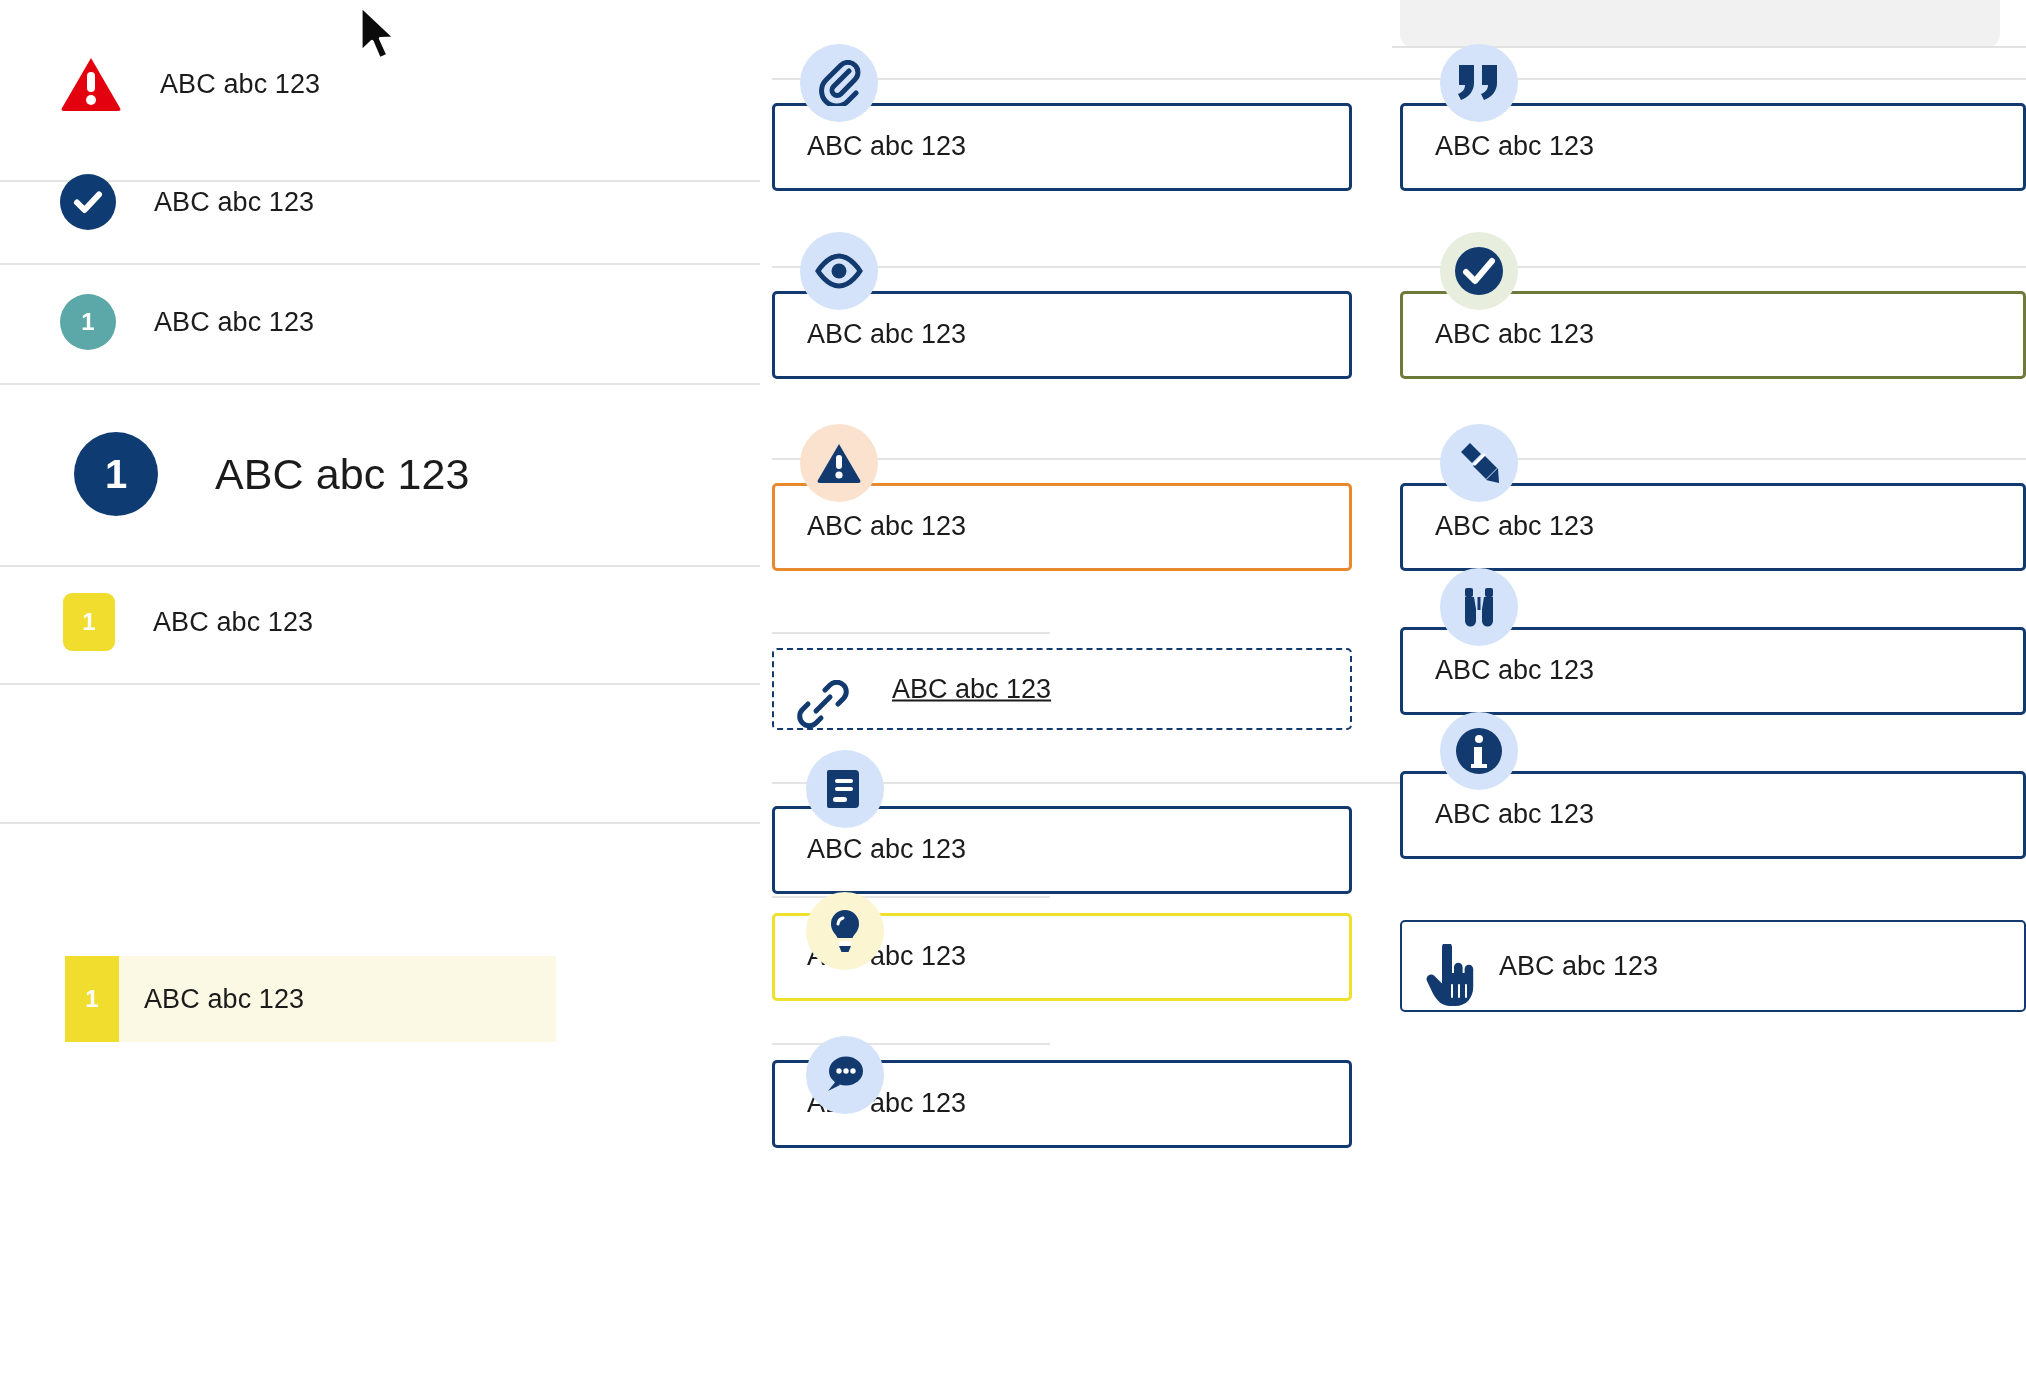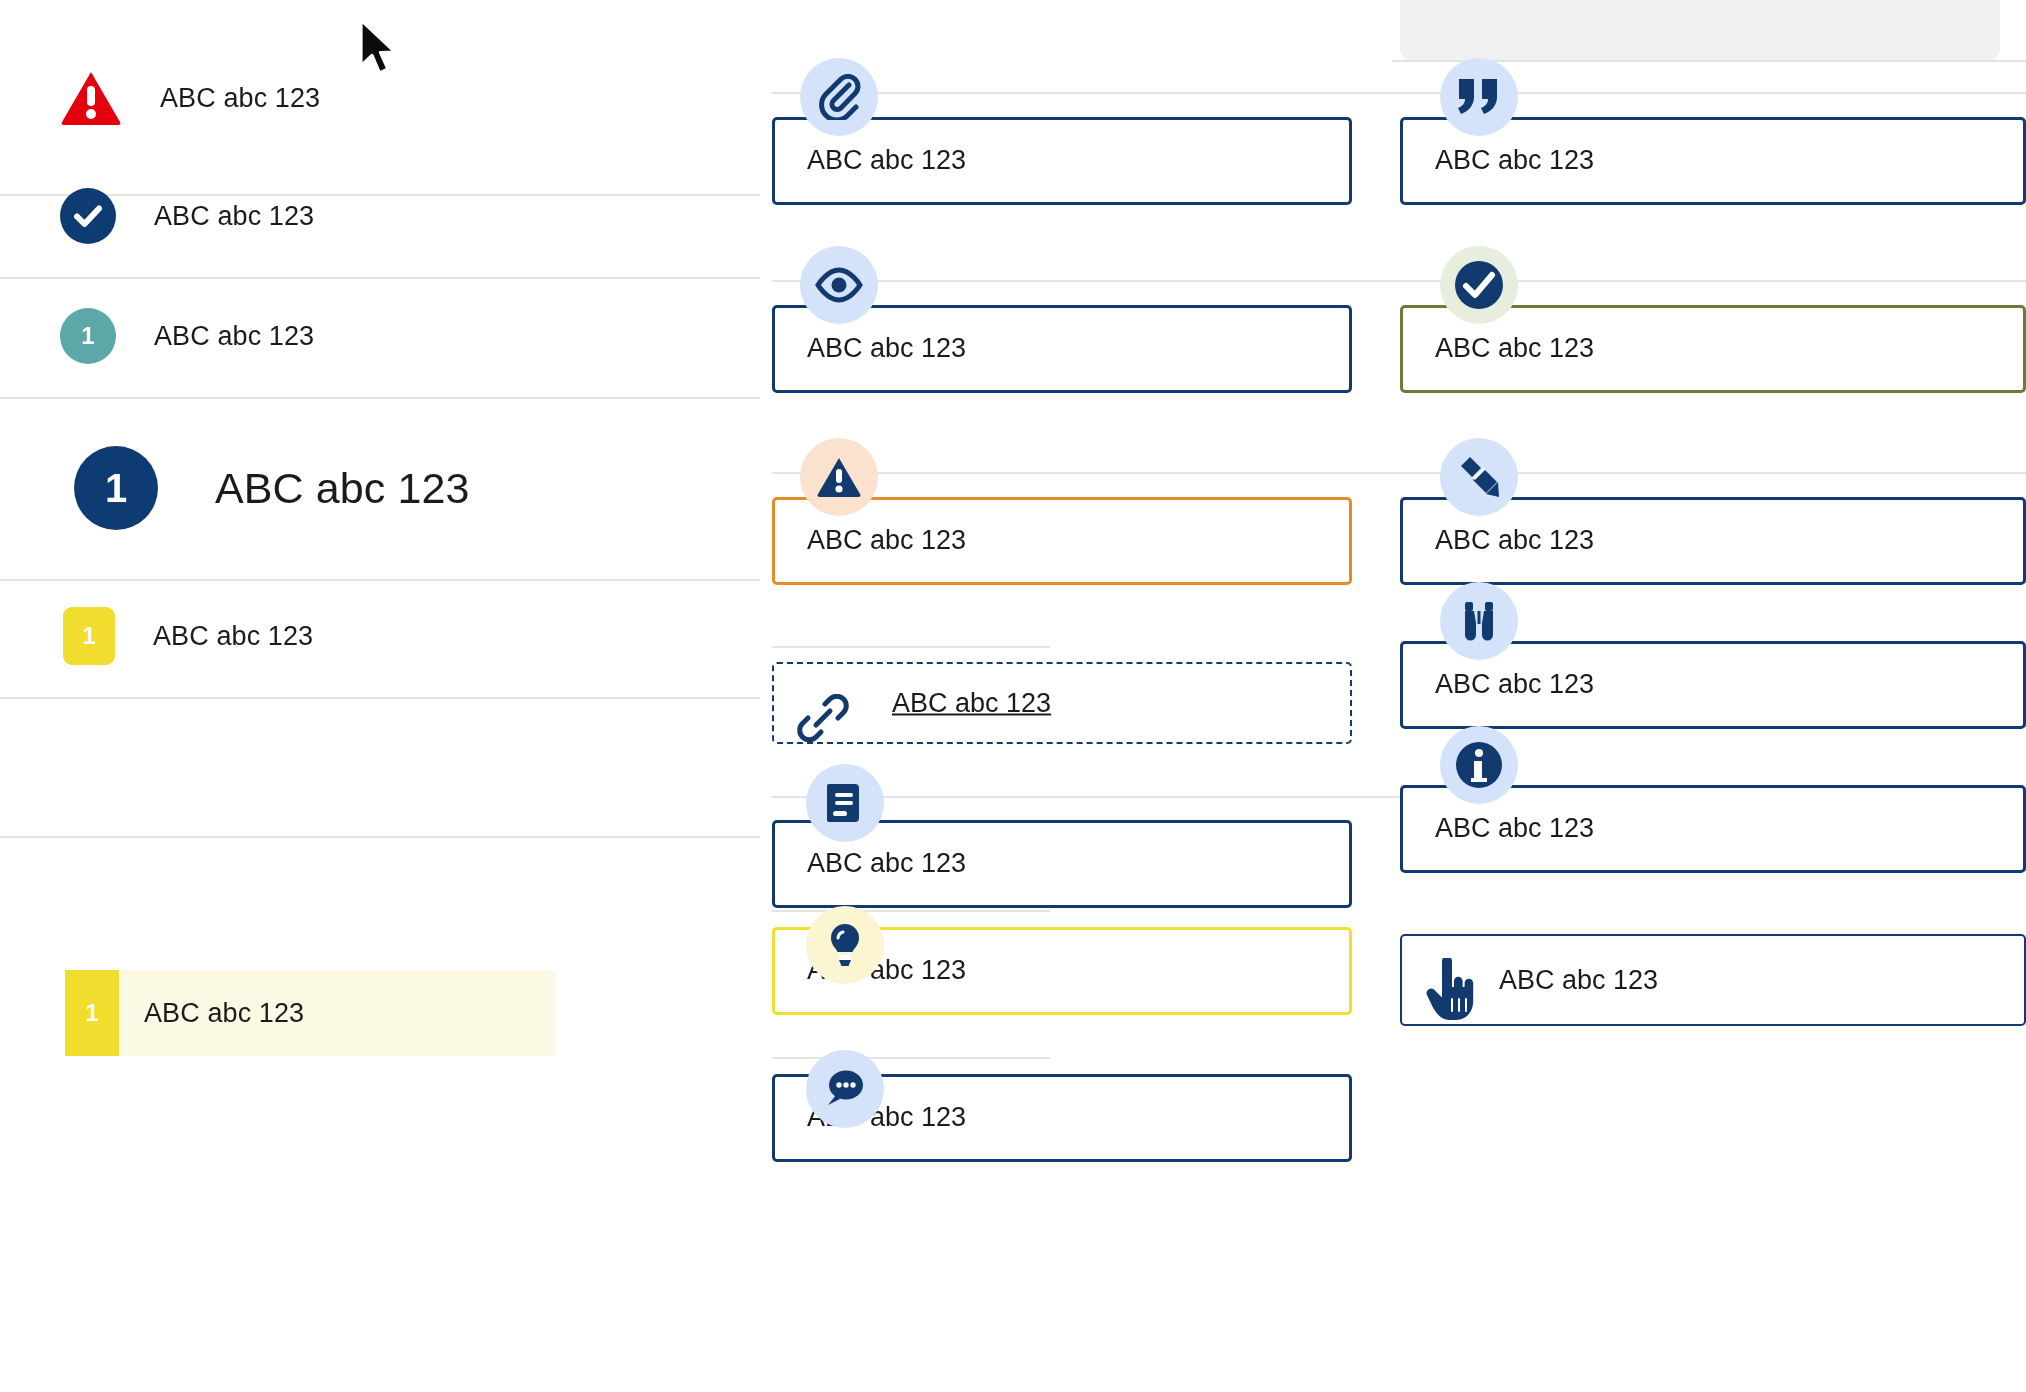--- a/index.html
+++ b/index.html
@@ -3,21 +3,21 @@
 <meta charset="utf-8">
 <style>
   html,body{margin:0;padding:0;}
   body{
     width:2026px;height:1392px;
     background:#ffffff;
     font-family:"Liberation Sans", sans-serif;
     overflow:hidden;
     position:relative;
   }
-  .stage{position:absolute;inset:0;margin-top:14px;}
+  .stage{position:absolute;inset:0;}
 
   
   .top-panel{
     position:absolute;
     left:1400px;top:-44px;
     width:600px;height:92px;
     background:#f1f1f1;
     border-radius:14px;
   }
   .top-panel-line{

